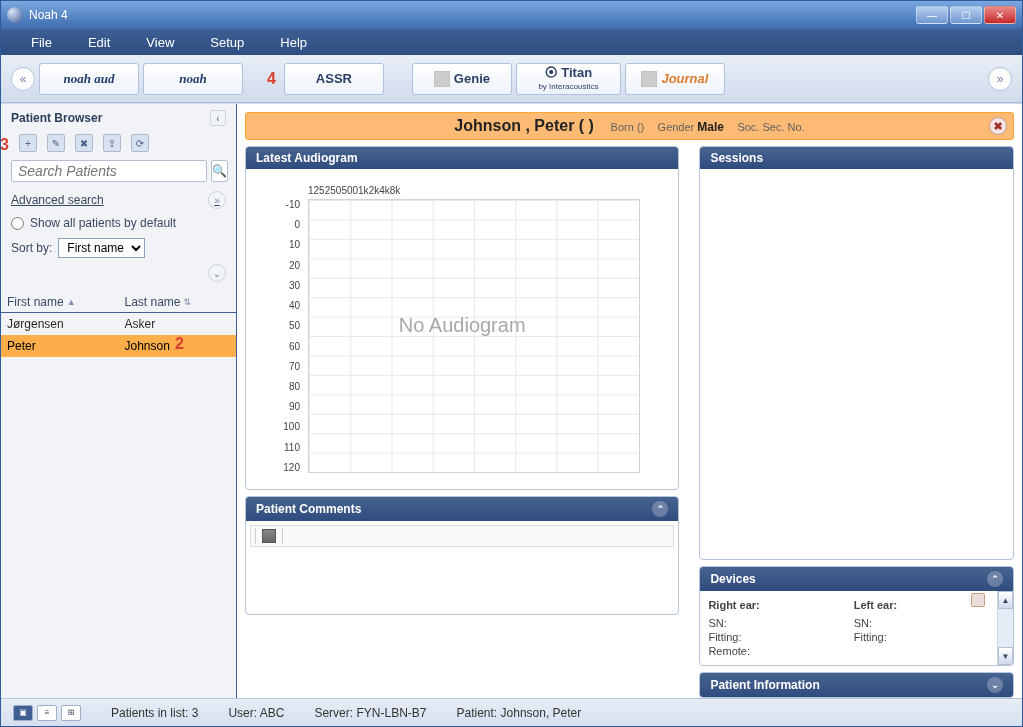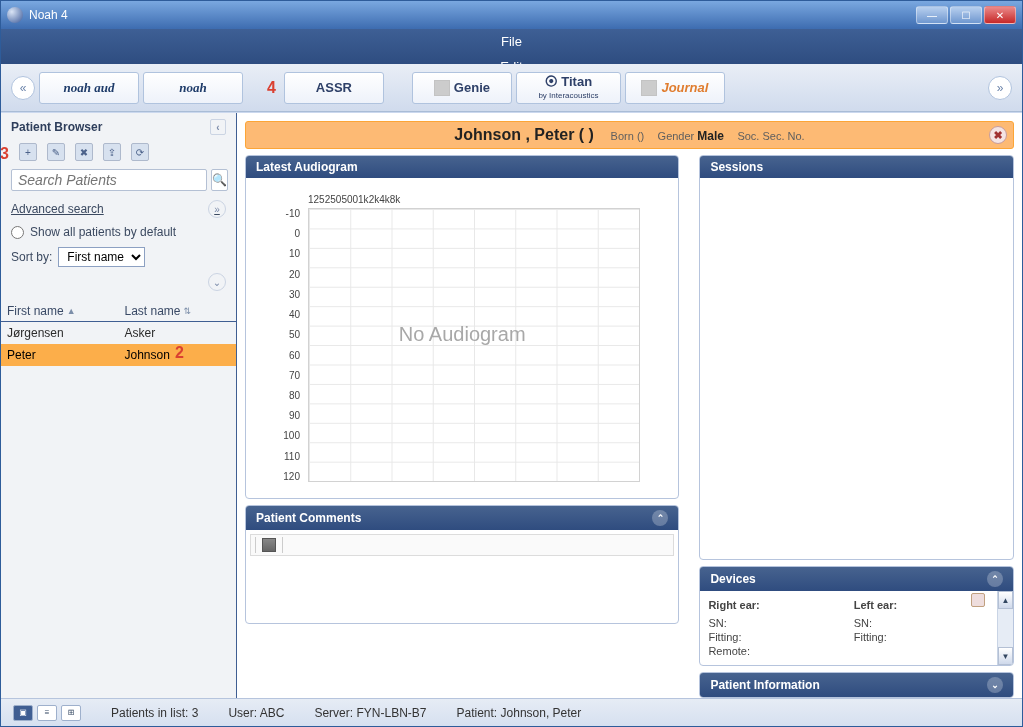--- a/index.html
+++ b/index.html
@@ -34,25 +34,24 @@
     cursor: pointer; font-size:10px; color:#fff; padding:0;
   }
   .wincontrols button.close { background: linear-gradient(#eb8a8a,#c62828); }
   .appicon {
     width:16px; height:16px; border-radius:50%;
     background: radial-gradient(circle at 30% 30%, #d9e4f5, #3b5998);
   }
 
   
   .menubar {
-    height: 35px;
+    height: 26px;
     background: linear-gradient(180deg, #3e5f95 0%, #2e4d80 100%);
     display: flex; align-items: center;
     padding: 0 12px;
-    flex-direction: column;
   }
   .menubar .menuitem {
     color: #fff; padding: 5px 18px; font-size:13px; cursor:pointer;
   }
 
   
   .toolbar-area {
     background: linear-gradient(180deg, #e9eef6, #d0dbed);
     height: 48px;
     border-bottom: 1px solid #a9bcd6;

